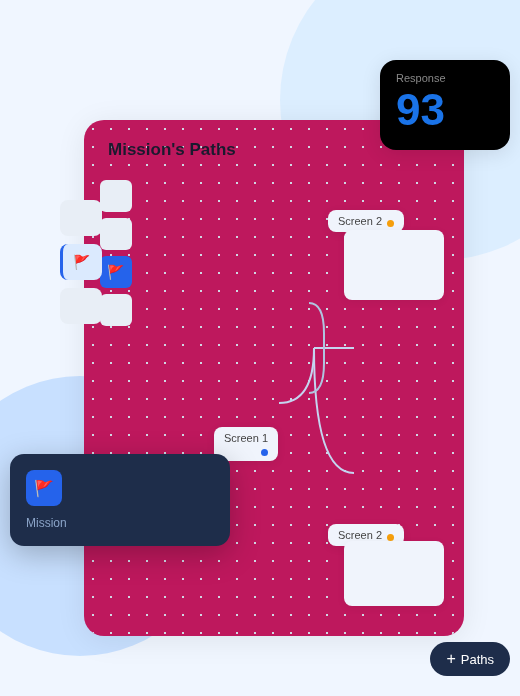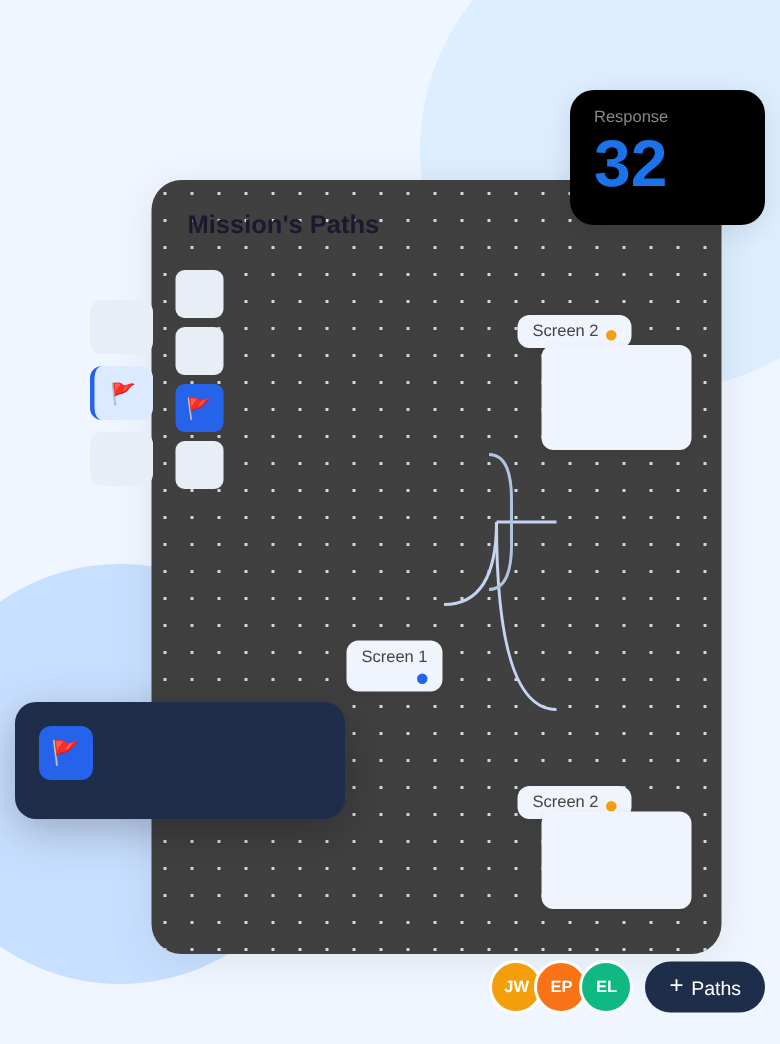--- a/index.html
+++ b/index.html
@@ -56,24 +56,24 @@
       font-size: 44px;
       font-weight: 700;
       color: #1a73e8;
       line-height: 1;
     }
 
     
     .paths-card {
       position: absolute;
       top: 120px;
-      left: 101px;
+      left: 84px;
       width: 380px;
       height: 516px;
-      background: #404040;
+      background: #be185d;
       border-radius: 20px;
       box-shadow: 0 4px 30px rgba(0,0,0,0.08);
       z-index: 5;
       overflow: hidden;
     }
 
     .paths-card-inner {
       position: relative;
       width: 100%;
       height: 100%;
@@ -266,21 +266,21 @@
     }
   </style>
 </head>
 <body>
 
 <div class="bg-blob-top"></div>
 <div class="bg-blob-bottom"></div>
 
 <div class="response-card">
   <div class="response-card-label">Response</div>
-  <div class="response-card-number">32</div>
+  <div class="response-card-number">93</div>
 </div>
 
 <div class="left-sidebar">
   <div class="left-sidebar-item"></div>
   <div class="left-sidebar-item active-sidebar">
     <span style="display:flex;align-items:center;justify-content:center;height:100%;color:#2563eb;font-size:14px;">🚩</span>
   </div>
   <div class="left-sidebar-item"></div>
 </div>
 
@@ -328,31 +328,21 @@
 
     <div class="screen-box" style="bottom: 30px; right: 20px; width: 100px; height: 65px;"></div>
 
   </div>
 </div>
 
 <div class="tooltip-card">
   <div class="tooltip-flag-icon">
     <span>🚩</span>
   </div>
+  <div class="tooltip-label">Mission</div>
 </div>
 
 <div class="bottom-bar">
-  <div class="avatar-group">
-    <div class="avatar jw">
-      <span>JW</span>
-    </div>
-    <div class="avatar ep">
-      <span>EP</span>
-    </div>
-    <div class="avatar el">
-      <span>EL</span>
-    </div>
-  </div>
   <div class="invite-btn">
     <span class="invite-plus">+</span>
     <span>Paths</span>
   </div>
 </div>
 
 </body></html>

